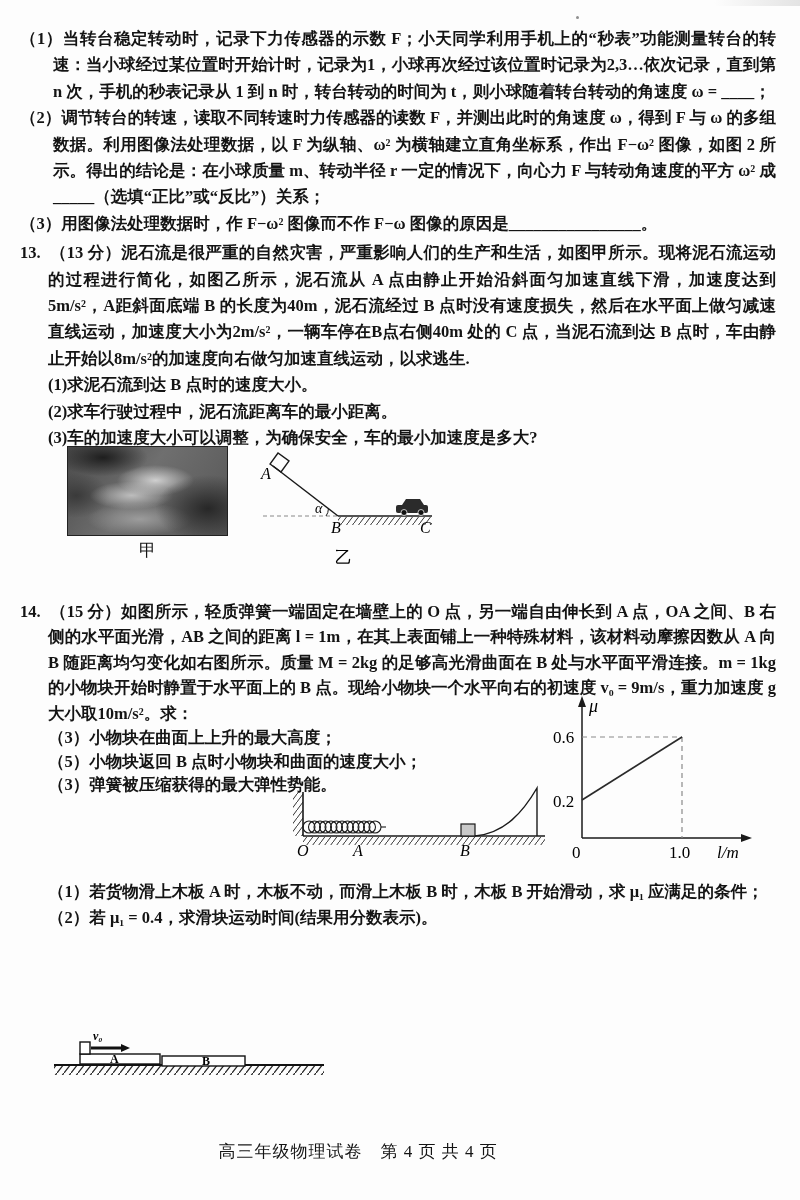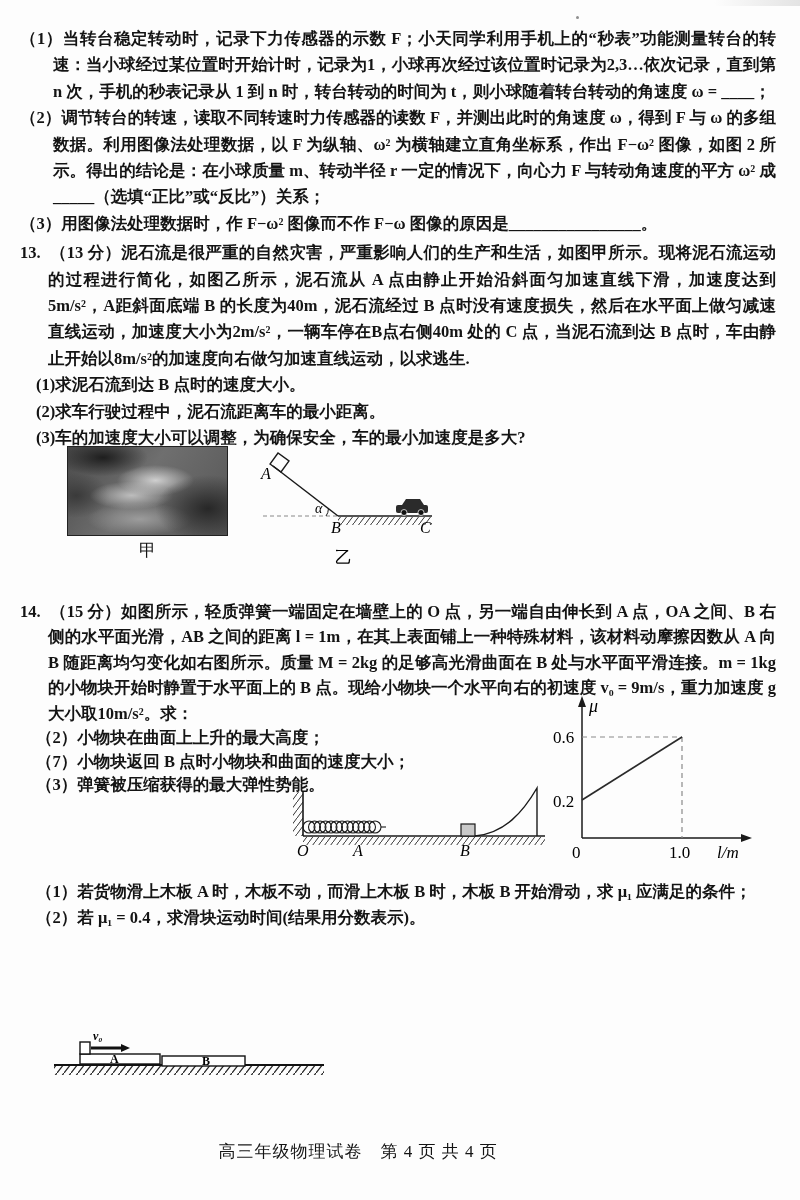--- a/index.html
+++ b/index.html
@@ -7,21 +7,21 @@
   body {
     width:800px; height:1200px; position:relative; overflow:hidden;
     background:#fdfdfd; color:#141414;
     font-family:"Liberation Serif","DejaVu Serif","DejaVu Sans",serif;
   }
   .doc { position:absolute; inset:0; padding:26px 24px 0 20px; }
   p { margin:0; text-align:justify; font-size:16.5px; line-height:26.4px;font-weight:bold; }
   .hang  { padding-left:33px; text-indent:-33px; }          
   .qpara { padding-left:28px; text-indent:-28px; }          
   .qno   { padding-right:9px;margin-top:17px; }
-  .sub   { margin-left:16px; }
+  .sub   { margin-left:28px; }
   .q13   { margin-top:3px; }
   .fig-space-13 { height:114px; }
   .q14   { margin-top:33px; }
   .q14 .qpara { line-height:25.5px; }
   .q14 .sub   { line-height:23.5px; }
   .q15   { margin-top:82px; }
   
   .abs { position:absolute; }
   .photo {
     left:67px; top:446px; width:161px; height:90px;
@@ -59,22 +59,22 @@
   <section class="q13">
     <p class="qpara"><span class="qno">13.</span><span>（13 分）泥石流是很严重的自然灾害，严重影响人们的生产和生活，如图甲所示。现将泥石流运动的过程进行简化，如图乙所示，泥石流从 A 点由静止开始沿斜面匀加速直线下滑，加速度达到5m/s²，A距斜面底端 B 的长度为40m，泥石流经过 B 点时没有速度损失，然后在水平面上做匀减速直线运动，加速度大小为2m/s²，一辆车停在B点右侧40m 处的 C 点，当泥石流到达 B 点时，车由静止开始以8m/s²的加速度向右做匀加速直线运动，以求逃生.</span></p>
     <p class="sub">(1)求泥石流到达 B 点时的速度大小。</p>
     <p class="sub">(2)求车行驶过程中，泥石流距离车的最小距离。</p>
     <p class="sub">(3)车的加速度大小可以调整，为确保安全，车的最小加速度是多大?</p>
     <div class="fig-space-13"></div>
   </section>
 
   <section class="q14">
     <p class="qpara"><span class="qno">14.</span><span>（15 分）如图所示，轻质弹簧一端固定在墙壁上的 O 点，另一端自由伸长到 A 点，OA 之间、B 右侧的水平面光滑，AB 之间的距离 l = 1m，在其上表面铺上一种特殊材料，该材料动摩擦因数从 A 向 B 随距离均匀变化如右图所示。质量 M = 2kg 的足够高光滑曲面在 B 处与水平面平滑连接。m = 1kg 的小物块开始时静置于水平面上的 B 点。现给小物块一个水平向右的初速度 v₀ = 9m/s，重力加速度 g 大小取10m/s²。求：</span></p>
-    <p class="sub">（2）小物块在曲面上上升的最大高度；</p>
-    <p class="sub">（7）小物块返回 B 点时小物块和曲面的速度大小；</p>
+    <p class="sub">（3）小物块在曲面上上升的最大高度；</p>
+    <p class="sub">（5）小物块返回 B 点时小物块和曲面的速度大小；</p>
     <p class="sub">（3）弹簧被压缩获得的最大弹性势能。</p>
   </section>
 
   <section class="q15">
     <p class="sub">（1）若货物滑上木板 A 时，木板不动，而滑上木板 B 时，木板 B 开始滑动，求 μ₁ 应满足的条件；</p>
     <p class="sub">（2）若 μ₁ = 0.4，求滑块运动时间(结果用分数表示)。</p>
   </section>
 
 </div>
 

